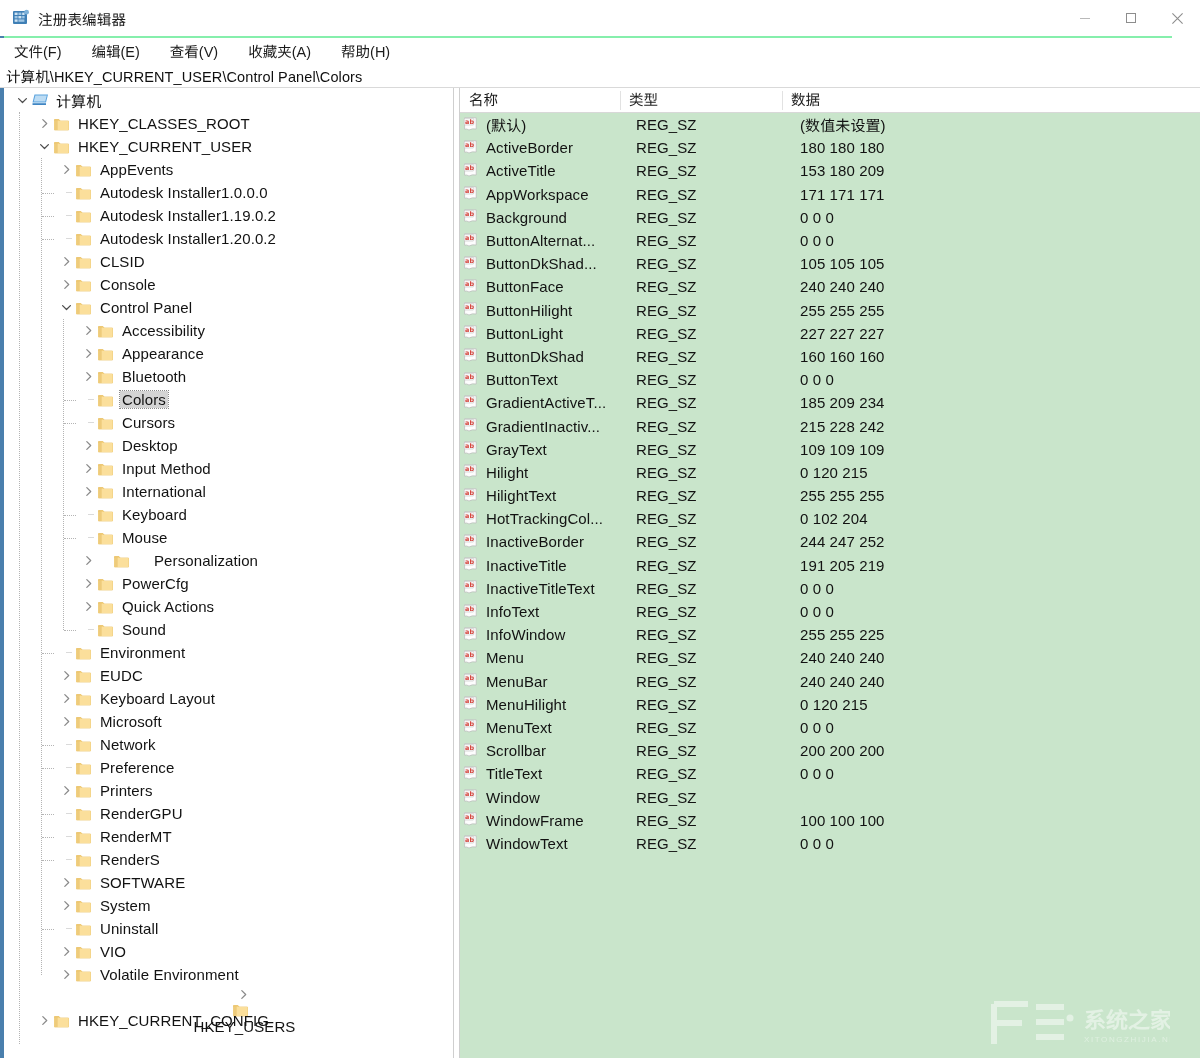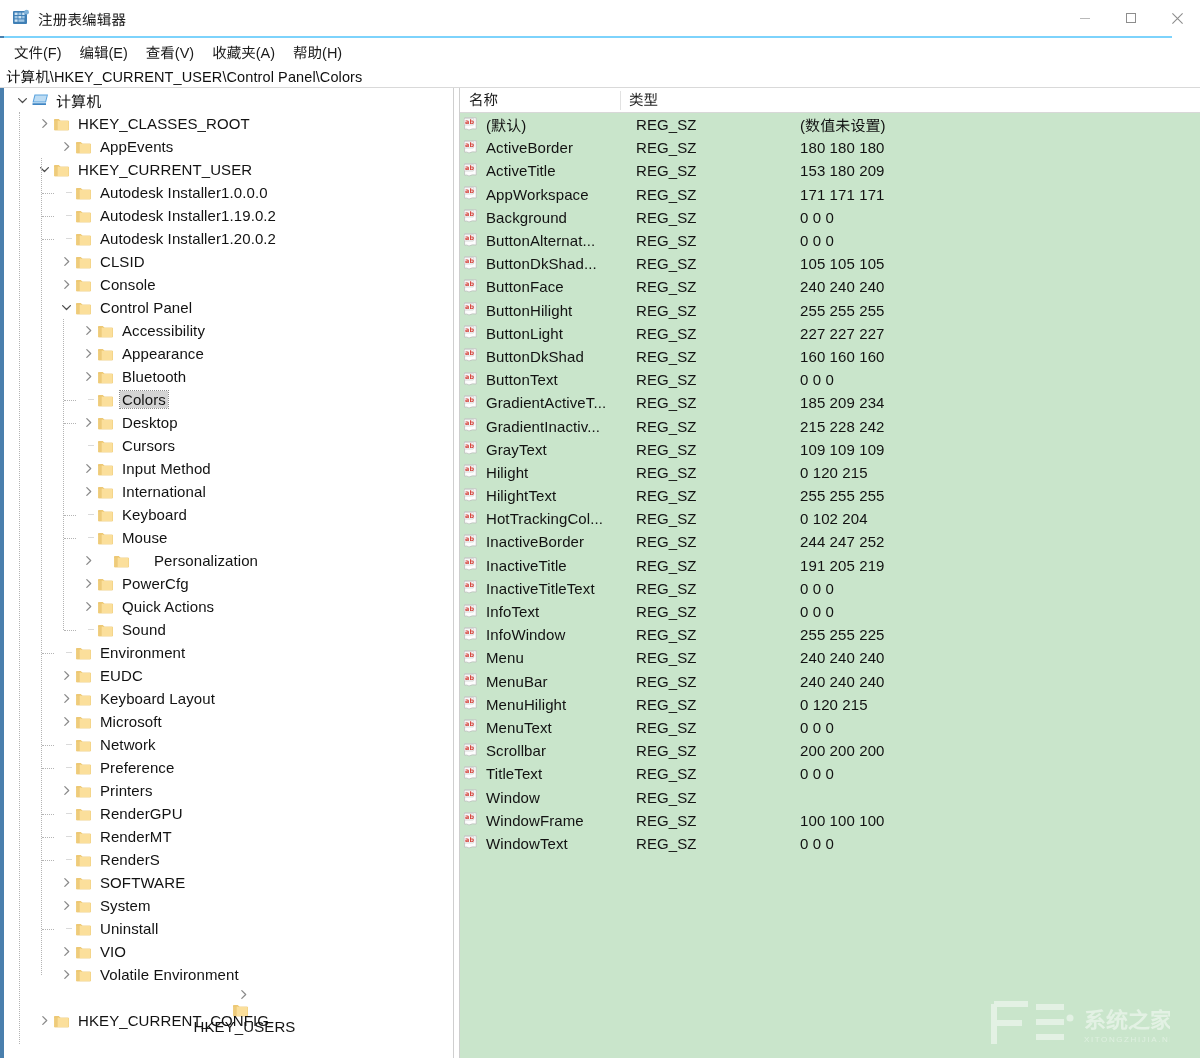--- a/index.html
+++ b/index.html
@@ -13,21 +13,21 @@
     height: 1058px;
     overflow: hidden;
     font-family: "Liberation Sans", "DejaVu Sans", sans-serif;
     -webkit-font-smoothing: antialiased;
   }
 
   #app {
     position: relative;
     width: 1172px;
     height: 1058px;
-    background: #7dd3fc;
+    background: #86efac;
     box-sizing: border-box;
   }
 
   
   .edge-stripe {
     position: absolute;
     left: 0;
     top: 0;
     width: 4px;
     height: 1058px;
@@ -86,24 +86,24 @@
   .wc-btn svg { display: block; }
 
   
   .menubar {
     position: absolute;
     left: 0;
     top: 38px;
     width: 1200px;
     height: 26px;
     display: flex;
-    align-items: center;
+    align-items: flex-start;
     padding-left: 8px;
     box-sizing: border-box;
-    gap: 6px;
+    gap: 18px;
     background: #ffffff;
   }
   .menu-item {
     font-size: 14.5px;
     color: #1b1b1b;
     padding: 2px 6px;
     white-space: nowrap;
     cursor: default;
   }
 
@@ -385,229 +385,229 @@
             </span>
             <span class="ficon">
               <svg width="15" height="14" viewBox="0 0 15 14">
                 <path d="M0.5 2.5 L5 2.5 L6.2 4 L14.5 4 L14.5 13 L0.5 13 Z" fill="#f6d27f" stroke="#e8bf5f" stroke-width="0.7"></path>
                 <path d="M0.5 4 L14.5 4 L14.5 13 L0.5 13 Z" fill="#fbdf9b"></path>
                 <rect x="0.5" y="2.5" width="3.2" height="10.5" fill="#e9c470" opacity="0.75"></rect>
               </svg>
             </span>
             <span class="tlabel">HKEY_CLASSES_ROOT</span>
           </div>
+          <div class="trow" style="padding-left: 32px;">
+            <span class="glyph">
+              <svg width="11" height="11" viewBox="0 0 11 11">
+                <path d="M1.6 3.6 L5.5 7.5 L9.4 3.6" fill="none" stroke="#4d4d4d" stroke-width="1.25" stroke-linecap="round" stroke-linejoin="round"></path>
+              </svg>
+            </span>
+            <span class="ficon">
+              <svg width="15" height="14" viewBox="0 0 15 14">
+                <path d="M0.5 2.5 L5 2.5 L6.2 4 L14.5 4 L14.5 13 L0.5 13 Z" fill="#f6d27f" stroke="#e8bf5f" stroke-width="0.7"></path>
+                <path d="M0.5 4 L14.5 4 L14.5 13 L0.5 13 Z" fill="#fbdf9b"></path>
+                <rect x="0.5" y="2.5" width="3.2" height="10.5" fill="#e9c470" opacity="0.75"></rect>
+              </svg>
+            </span>
+            <span class="tlabel">HKEY_CURRENT_USER</span>
+          </div>
           <div class="trow" style="padding-left: 54px;">
             <span class="glyph">
               <svg width="11" height="11" viewBox="0 0 11 11">
                 <path d="M3.8 1.6 L7.7 5.5 L3.8 9.4" fill="none" stroke="#8a8a8a" stroke-width="1.25" stroke-linecap="round" stroke-linejoin="round"></path>
               </svg>
             </span>
             <span class="ficon">
               <svg width="15" height="14" viewBox="0 0 15 14">
                 <path d="M0.5 2.5 L5 2.5 L6.2 4 L14.5 4 L14.5 13 L0.5 13 Z" fill="#f6d27f" stroke="#e8bf5f" stroke-width="0.7"></path>
                 <path d="M0.5 4 L14.5 4 L14.5 13 L0.5 13 Z" fill="#fbdf9b"></path>
                 <rect x="0.5" y="2.5" width="3.2" height="10.5" fill="#e9c470" opacity="0.75"></rect>
               </svg>
             </span>
             <span class="tlabel">AppEvents</span>
           </div>
-          <div class="trow" style="padding-left: 32px;">
+          <div class="trow" style="padding-left: 54px;">
+            <span class="glyph">
+              <svg width="11" height="11" viewBox="0 0 11 11">
+                <path d="M5.5 5.5 L10.5 5.5" stroke="#b4b4b4" stroke-width="1" stroke-dasharray="1 1"></path>
+              </svg>
+            </span>
+            <span class="ficon">
+              <svg width="15" height="14" viewBox="0 0 15 14">
+                <path d="M0.5 2.5 L5 2.5 L6.2 4 L14.5 4 L14.5 13 L0.5 13 Z" fill="#f6d27f" stroke="#e8bf5f" stroke-width="0.7"></path>
+                <path d="M0.5 4 L14.5 4 L14.5 13 L0.5 13 Z" fill="#fbdf9b"></path>
+                <rect x="0.5" y="2.5" width="3.2" height="10.5" fill="#e9c470" opacity="0.75"></rect>
+              </svg>
+            </span>
+            <span class="tlabel">Autodesk Installer1.0.0.0</span>
+          </div>
+          <div class="trow" style="padding-left: 54px;">
+            <span class="glyph">
+              <svg width="11" height="11" viewBox="0 0 11 11">
+                <path d="M5.5 5.5 L10.5 5.5" stroke="#b4b4b4" stroke-width="1" stroke-dasharray="1 1"></path>
+              </svg>
+            </span>
+            <span class="ficon">
+              <svg width="15" height="14" viewBox="0 0 15 14">
+                <path d="M0.5 2.5 L5 2.5 L6.2 4 L14.5 4 L14.5 13 L0.5 13 Z" fill="#f6d27f" stroke="#e8bf5f" stroke-width="0.7"></path>
+                <path d="M0.5 4 L14.5 4 L14.5 13 L0.5 13 Z" fill="#fbdf9b"></path>
+                <rect x="0.5" y="2.5" width="3.2" height="10.5" fill="#e9c470" opacity="0.75"></rect>
+              </svg>
+            </span>
+            <span class="tlabel">Autodesk Installer1.19.0.2</span>
+          </div>
+          <div class="trow" style="padding-left: 54px;">
+            <span class="glyph">
+              <svg width="11" height="11" viewBox="0 0 11 11">
+                <path d="M5.5 5.5 L10.5 5.5" stroke="#b4b4b4" stroke-width="1" stroke-dasharray="1 1"></path>
+              </svg>
+            </span>
+            <span class="ficon">
+              <svg width="15" height="14" viewBox="0 0 15 14">
+                <path d="M0.5 2.5 L5 2.5 L6.2 4 L14.5 4 L14.5 13 L0.5 13 Z" fill="#f6d27f" stroke="#e8bf5f" stroke-width="0.7"></path>
+                <path d="M0.5 4 L14.5 4 L14.5 13 L0.5 13 Z" fill="#fbdf9b"></path>
+                <rect x="0.5" y="2.5" width="3.2" height="10.5" fill="#e9c470" opacity="0.75"></rect>
+              </svg>
+            </span>
+            <span class="tlabel">Autodesk Installer1.20.0.2</span>
+          </div>
+          <div class="trow" style="padding-left: 54px;">
+            <span class="glyph">
+              <svg width="11" height="11" viewBox="0 0 11 11">
+                <path d="M3.8 1.6 L7.7 5.5 L3.8 9.4" fill="none" stroke="#8a8a8a" stroke-width="1.25" stroke-linecap="round" stroke-linejoin="round"></path>
+              </svg>
+            </span>
+            <span class="ficon">
+              <svg width="15" height="14" viewBox="0 0 15 14">
+                <path d="M0.5 2.5 L5 2.5 L6.2 4 L14.5 4 L14.5 13 L0.5 13 Z" fill="#f6d27f" stroke="#e8bf5f" stroke-width="0.7"></path>
+                <path d="M0.5 4 L14.5 4 L14.5 13 L0.5 13 Z" fill="#fbdf9b"></path>
+                <rect x="0.5" y="2.5" width="3.2" height="10.5" fill="#e9c470" opacity="0.75"></rect>
+              </svg>
+            </span>
+            <span class="tlabel">CLSID</span>
+          </div>
+          <div class="trow" style="padding-left: 54px;">
+            <span class="glyph">
+              <svg width="11" height="11" viewBox="0 0 11 11">
+                <path d="M3.8 1.6 L7.7 5.5 L3.8 9.4" fill="none" stroke="#8a8a8a" stroke-width="1.25" stroke-linecap="round" stroke-linejoin="round"></path>
+              </svg>
+            </span>
+            <span class="ficon">
+              <svg width="15" height="14" viewBox="0 0 15 14">
+                <path d="M0.5 2.5 L5 2.5 L6.2 4 L14.5 4 L14.5 13 L0.5 13 Z" fill="#f6d27f" stroke="#e8bf5f" stroke-width="0.7"></path>
+                <path d="M0.5 4 L14.5 4 L14.5 13 L0.5 13 Z" fill="#fbdf9b"></path>
+                <rect x="0.5" y="2.5" width="3.2" height="10.5" fill="#e9c470" opacity="0.75"></rect>
+              </svg>
+            </span>
+            <span class="tlabel">Console</span>
+          </div>
+          <div class="trow" style="padding-left: 54px;">
             <span class="glyph">
               <svg width="11" height="11" viewBox="0 0 11 11">
                 <path d="M1.6 3.6 L5.5 7.5 L9.4 3.6" fill="none" stroke="#4d4d4d" stroke-width="1.25" stroke-linecap="round" stroke-linejoin="round"></path>
               </svg>
             </span>
             <span class="ficon">
               <svg width="15" height="14" viewBox="0 0 15 14">
                 <path d="M0.5 2.5 L5 2.5 L6.2 4 L14.5 4 L14.5 13 L0.5 13 Z" fill="#f6d27f" stroke="#e8bf5f" stroke-width="0.7"></path>
                 <path d="M0.5 4 L14.5 4 L14.5 13 L0.5 13 Z" fill="#fbdf9b"></path>
                 <rect x="0.5" y="2.5" width="3.2" height="10.5" fill="#e9c470" opacity="0.75"></rect>
               </svg>
             </span>
-            <span class="tlabel">HKEY_CURRENT_USER</span>
-          </div>
-          <div class="trow" style="padding-left: 54px;">
+            <span class="tlabel">Control Panel</span>
+          </div>
+          <div class="trow" style="padding-left: 76px;">
+            <span class="glyph">
+              <svg width="11" height="11" viewBox="0 0 11 11">
+                <path d="M3.8 1.6 L7.7 5.5 L3.8 9.4" fill="none" stroke="#8a8a8a" stroke-width="1.25" stroke-linecap="round" stroke-linejoin="round"></path>
+              </svg>
+            </span>
+            <span class="ficon">
+              <svg width="15" height="14" viewBox="0 0 15 14">
+                <path d="M0.5 2.5 L5 2.5 L6.2 4 L14.5 4 L14.5 13 L0.5 13 Z" fill="#f6d27f" stroke="#e8bf5f" stroke-width="0.7"></path>
+                <path d="M0.5 4 L14.5 4 L14.5 13 L0.5 13 Z" fill="#fbdf9b"></path>
+                <rect x="0.5" y="2.5" width="3.2" height="10.5" fill="#e9c470" opacity="0.75"></rect>
+              </svg>
+            </span>
+            <span class="tlabel">Accessibility</span>
+          </div>
+          <div class="trow" style="padding-left: 76px;">
+            <span class="glyph">
+              <svg width="11" height="11" viewBox="0 0 11 11">
+                <path d="M3.8 1.6 L7.7 5.5 L3.8 9.4" fill="none" stroke="#8a8a8a" stroke-width="1.25" stroke-linecap="round" stroke-linejoin="round"></path>
+              </svg>
+            </span>
+            <span class="ficon">
+              <svg width="15" height="14" viewBox="0 0 15 14">
+                <path d="M0.5 2.5 L5 2.5 L6.2 4 L14.5 4 L14.5 13 L0.5 13 Z" fill="#f6d27f" stroke="#e8bf5f" stroke-width="0.7"></path>
+                <path d="M0.5 4 L14.5 4 L14.5 13 L0.5 13 Z" fill="#fbdf9b"></path>
+                <rect x="0.5" y="2.5" width="3.2" height="10.5" fill="#e9c470" opacity="0.75"></rect>
+              </svg>
+            </span>
+            <span class="tlabel">Appearance</span>
+          </div>
+          <div class="trow" style="padding-left: 76px;">
+            <span class="glyph">
+              <svg width="11" height="11" viewBox="0 0 11 11">
+                <path d="M3.8 1.6 L7.7 5.5 L3.8 9.4" fill="none" stroke="#8a8a8a" stroke-width="1.25" stroke-linecap="round" stroke-linejoin="round"></path>
+              </svg>
+            </span>
+            <span class="ficon">
+              <svg width="15" height="14" viewBox="0 0 15 14">
+                <path d="M0.5 2.5 L5 2.5 L6.2 4 L14.5 4 L14.5 13 L0.5 13 Z" fill="#f6d27f" stroke="#e8bf5f" stroke-width="0.7"></path>
+                <path d="M0.5 4 L14.5 4 L14.5 13 L0.5 13 Z" fill="#fbdf9b"></path>
+                <rect x="0.5" y="2.5" width="3.2" height="10.5" fill="#e9c470" opacity="0.75"></rect>
+              </svg>
+            </span>
+            <span class="tlabel">Bluetooth</span>
+          </div>
+          <div class="trow selected" style="padding-left: 76px;">
             <span class="glyph">
               <svg width="11" height="11" viewBox="0 0 11 11">
                 <path d="M5.5 5.5 L10.5 5.5" stroke="#b4b4b4" stroke-width="1" stroke-dasharray="1 1"></path>
               </svg>
             </span>
             <span class="ficon">
               <svg width="15" height="14" viewBox="0 0 15 14">
                 <path d="M0.5 2.5 L5 2.5 L6.2 4 L14.5 4 L14.5 13 L0.5 13 Z" fill="#f6d27f" stroke="#e8bf5f" stroke-width="0.7"></path>
                 <path d="M0.5 4 L14.5 4 L14.5 13 L0.5 13 Z" fill="#fbdf9b"></path>
                 <rect x="0.5" y="2.5" width="3.2" height="10.5" fill="#e9c470" opacity="0.75"></rect>
               </svg>
             </span>
-            <span class="tlabel">Autodesk Installer1.0.0.0</span>
-          </div>
-          <div class="trow" style="padding-left: 54px;">
+            <span class="tlabel">Colors</span>
+          </div>
+          <div class="trow" style="padding-left: 76px;">
             <span class="glyph">
               <svg width="11" height="11" viewBox="0 0 11 11">
                 <path d="M5.5 5.5 L10.5 5.5" stroke="#b4b4b4" stroke-width="1" stroke-dasharray="1 1"></path>
               </svg>
             </span>
             <span class="ficon">
               <svg width="15" height="14" viewBox="0 0 15 14">
                 <path d="M0.5 2.5 L5 2.5 L6.2 4 L14.5 4 L14.5 13 L0.5 13 Z" fill="#f6d27f" stroke="#e8bf5f" stroke-width="0.7"></path>
                 <path d="M0.5 4 L14.5 4 L14.5 13 L0.5 13 Z" fill="#fbdf9b"></path>
                 <rect x="0.5" y="2.5" width="3.2" height="10.5" fill="#e9c470" opacity="0.75"></rect>
               </svg>
             </span>
-            <span class="tlabel">Autodesk Installer1.19.0.2</span>
-          </div>
-          <div class="trow" style="padding-left: 54px;">
-            <span class="glyph">
-              <svg width="11" height="11" viewBox="0 0 11 11">
-                <path d="M5.5 5.5 L10.5 5.5" stroke="#b4b4b4" stroke-width="1" stroke-dasharray="1 1"></path>
-              </svg>
-            </span>
-            <span class="ficon">
-              <svg width="15" height="14" viewBox="0 0 15 14">
-                <path d="M0.5 2.5 L5 2.5 L6.2 4 L14.5 4 L14.5 13 L0.5 13 Z" fill="#f6d27f" stroke="#e8bf5f" stroke-width="0.7"></path>
-                <path d="M0.5 4 L14.5 4 L14.5 13 L0.5 13 Z" fill="#fbdf9b"></path>
-                <rect x="0.5" y="2.5" width="3.2" height="10.5" fill="#e9c470" opacity="0.75"></rect>
-              </svg>
-            </span>
-            <span class="tlabel">Autodesk Installer1.20.0.2</span>
-          </div>
-          <div class="trow" style="padding-left: 54px;">
-            <span class="glyph">
-              <svg width="11" height="11" viewBox="0 0 11 11">
-                <path d="M3.8 1.6 L7.7 5.5 L3.8 9.4" fill="none" stroke="#8a8a8a" stroke-width="1.25" stroke-linecap="round" stroke-linejoin="round"></path>
-              </svg>
-            </span>
-            <span class="ficon">
-              <svg width="15" height="14" viewBox="0 0 15 14">
-                <path d="M0.5 2.5 L5 2.5 L6.2 4 L14.5 4 L14.5 13 L0.5 13 Z" fill="#f6d27f" stroke="#e8bf5f" stroke-width="0.7"></path>
-                <path d="M0.5 4 L14.5 4 L14.5 13 L0.5 13 Z" fill="#fbdf9b"></path>
-                <rect x="0.5" y="2.5" width="3.2" height="10.5" fill="#e9c470" opacity="0.75"></rect>
-              </svg>
-            </span>
-            <span class="tlabel">CLSID</span>
-          </div>
-          <div class="trow" style="padding-left: 54px;">
-            <span class="glyph">
-              <svg width="11" height="11" viewBox="0 0 11 11">
-                <path d="M3.8 1.6 L7.7 5.5 L3.8 9.4" fill="none" stroke="#8a8a8a" stroke-width="1.25" stroke-linecap="round" stroke-linejoin="round"></path>
-              </svg>
-            </span>
-            <span class="ficon">
-              <svg width="15" height="14" viewBox="0 0 15 14">
-                <path d="M0.5 2.5 L5 2.5 L6.2 4 L14.5 4 L14.5 13 L0.5 13 Z" fill="#f6d27f" stroke="#e8bf5f" stroke-width="0.7"></path>
-                <path d="M0.5 4 L14.5 4 L14.5 13 L0.5 13 Z" fill="#fbdf9b"></path>
-                <rect x="0.5" y="2.5" width="3.2" height="10.5" fill="#e9c470" opacity="0.75"></rect>
-              </svg>
-            </span>
-            <span class="tlabel">Console</span>
-          </div>
-          <div class="trow" style="padding-left: 54px;">
-            <span class="glyph">
-              <svg width="11" height="11" viewBox="0 0 11 11">
-                <path d="M1.6 3.6 L5.5 7.5 L9.4 3.6" fill="none" stroke="#4d4d4d" stroke-width="1.25" stroke-linecap="round" stroke-linejoin="round"></path>
-              </svg>
-            </span>
-            <span class="ficon">
-              <svg width="15" height="14" viewBox="0 0 15 14">
-                <path d="M0.5 2.5 L5 2.5 L6.2 4 L14.5 4 L14.5 13 L0.5 13 Z" fill="#f6d27f" stroke="#e8bf5f" stroke-width="0.7"></path>
-                <path d="M0.5 4 L14.5 4 L14.5 13 L0.5 13 Z" fill="#fbdf9b"></path>
-                <rect x="0.5" y="2.5" width="3.2" height="10.5" fill="#e9c470" opacity="0.75"></rect>
-              </svg>
-            </span>
-            <span class="tlabel">Control Panel</span>
+            <span class="tlabel">Cursors</span>
           </div>
           <div class="trow" style="padding-left: 76px;">
             <span class="glyph">
               <svg width="11" height="11" viewBox="0 0 11 11">
                 <path d="M3.8 1.6 L7.7 5.5 L3.8 9.4" fill="none" stroke="#8a8a8a" stroke-width="1.25" stroke-linecap="round" stroke-linejoin="round"></path>
               </svg>
             </span>
             <span class="ficon">
               <svg width="15" height="14" viewBox="0 0 15 14">
                 <path d="M0.5 2.5 L5 2.5 L6.2 4 L14.5 4 L14.5 13 L0.5 13 Z" fill="#f6d27f" stroke="#e8bf5f" stroke-width="0.7"></path>
                 <path d="M0.5 4 L14.5 4 L14.5 13 L0.5 13 Z" fill="#fbdf9b"></path>
                 <rect x="0.5" y="2.5" width="3.2" height="10.5" fill="#e9c470" opacity="0.75"></rect>
               </svg>
             </span>
-            <span class="tlabel">Accessibility</span>
-          </div>
-          <div class="trow" style="padding-left: 76px;">
-            <span class="glyph">
-              <svg width="11" height="11" viewBox="0 0 11 11">
-                <path d="M3.8 1.6 L7.7 5.5 L3.8 9.4" fill="none" stroke="#8a8a8a" stroke-width="1.25" stroke-linecap="round" stroke-linejoin="round"></path>
-              </svg>
-            </span>
-            <span class="ficon">
-              <svg width="15" height="14" viewBox="0 0 15 14">
-                <path d="M0.5 2.5 L5 2.5 L6.2 4 L14.5 4 L14.5 13 L0.5 13 Z" fill="#f6d27f" stroke="#e8bf5f" stroke-width="0.7"></path>
-                <path d="M0.5 4 L14.5 4 L14.5 13 L0.5 13 Z" fill="#fbdf9b"></path>
-                <rect x="0.5" y="2.5" width="3.2" height="10.5" fill="#e9c470" opacity="0.75"></rect>
-              </svg>
-            </span>
-            <span class="tlabel">Appearance</span>
-          </div>
-          <div class="trow" style="padding-left: 76px;">
-            <span class="glyph">
-              <svg width="11" height="11" viewBox="0 0 11 11">
-                <path d="M3.8 1.6 L7.7 5.5 L3.8 9.4" fill="none" stroke="#8a8a8a" stroke-width="1.25" stroke-linecap="round" stroke-linejoin="round"></path>
-              </svg>
-            </span>
-            <span class="ficon">
-              <svg width="15" height="14" viewBox="0 0 15 14">
-                <path d="M0.5 2.5 L5 2.5 L6.2 4 L14.5 4 L14.5 13 L0.5 13 Z" fill="#f6d27f" stroke="#e8bf5f" stroke-width="0.7"></path>
-                <path d="M0.5 4 L14.5 4 L14.5 13 L0.5 13 Z" fill="#fbdf9b"></path>
-                <rect x="0.5" y="2.5" width="3.2" height="10.5" fill="#e9c470" opacity="0.75"></rect>
-              </svg>
-            </span>
-            <span class="tlabel">Bluetooth</span>
-          </div>
-          <div class="trow selected" style="padding-left: 76px;">
-            <span class="glyph">
-              <svg width="11" height="11" viewBox="0 0 11 11">
-                <path d="M5.5 5.5 L10.5 5.5" stroke="#b4b4b4" stroke-width="1" stroke-dasharray="1 1"></path>
-              </svg>
-            </span>
-            <span class="ficon">
-              <svg width="15" height="14" viewBox="0 0 15 14">
-                <path d="M0.5 2.5 L5 2.5 L6.2 4 L14.5 4 L14.5 13 L0.5 13 Z" fill="#f6d27f" stroke="#e8bf5f" stroke-width="0.7"></path>
-                <path d="M0.5 4 L14.5 4 L14.5 13 L0.5 13 Z" fill="#fbdf9b"></path>
-                <rect x="0.5" y="2.5" width="3.2" height="10.5" fill="#e9c470" opacity="0.75"></rect>
-              </svg>
-            </span>
-            <span class="tlabel">Colors</span>
-          </div>
-          <div class="trow" style="padding-left: 76px;">
-            <span class="glyph">
-              <svg width="11" height="11" viewBox="0 0 11 11">
-                <path d="M3.8 1.6 L7.7 5.5 L3.8 9.4" fill="none" stroke="#8a8a8a" stroke-width="1.25" stroke-linecap="round" stroke-linejoin="round"></path>
-              </svg>
-            </span>
-            <span class="ficon">
-              <svg width="15" height="14" viewBox="0 0 15 14">
-                <path d="M0.5 2.5 L5 2.5 L6.2 4 L14.5 4 L14.5 13 L0.5 13 Z" fill="#f6d27f" stroke="#e8bf5f" stroke-width="0.7"></path>
-                <path d="M0.5 4 L14.5 4 L14.5 13 L0.5 13 Z" fill="#fbdf9b"></path>
-                <rect x="0.5" y="2.5" width="3.2" height="10.5" fill="#e9c470" opacity="0.75"></rect>
-              </svg>
-            </span>
             <span class="tlabel">Desktop</span>
-          </div>
-          <div class="trow" style="padding-left: 76px;">
-            <span class="glyph">
-              <svg width="11" height="11" viewBox="0 0 11 11">
-                <path d="M5.5 5.5 L10.5 5.5" stroke="#b4b4b4" stroke-width="1" stroke-dasharray="1 1"></path>
-              </svg>
-            </span>
-            <span class="ficon">
-              <svg width="15" height="14" viewBox="0 0 15 14">
-                <path d="M0.5 2.5 L5 2.5 L6.2 4 L14.5 4 L14.5 13 L0.5 13 Z" fill="#f6d27f" stroke="#e8bf5f" stroke-width="0.7"></path>
-                <path d="M0.5 4 L14.5 4 L14.5 13 L0.5 13 Z" fill="#fbdf9b"></path>
-                <rect x="0.5" y="2.5" width="3.2" height="10.5" fill="#e9c470" opacity="0.75"></rect>
-              </svg>
-            </span>
-            <span class="tlabel">Cursors</span>
           </div>
           <div class="trow" style="padding-left: 76px;">
             <span class="glyph">
               <svg width="11" height="11" viewBox="0 0 11 11">
                 <path d="M3.8 1.6 L7.7 5.5 L3.8 9.4" fill="none" stroke="#8a8a8a" stroke-width="1.25" stroke-linecap="round" stroke-linejoin="round"></path>
               </svg>
             </span>
             <span class="ficon">
               <svg width="15" height="14" viewBox="0 0 15 14">
                 <path d="M0.5 2.5 L5 2.5 L6.2 4 L14.5 4 L14.5 13 L0.5 13 Z" fill="#f6d27f" stroke="#e8bf5f" stroke-width="0.7"></path>
@@ -997,20 +997,21 @@
           <div class="guide-h" style="left: 38px; top: 841px; width: 12px;"></div>
         </div>
     </div>
 
     <div class="splitter"></div>
 
     <div class="listpane">
       <div class="listheader">
         <div class="lh-cell lh-name">名称</div>
         <div class="lh-cell lh-type">类型</div>
+        <div class="lh-cell lh-data">数据</div>
       </div>
       <div class="listrows" id="list-root">
           <div class="lrow">
             <div class="lcell c-name">
               <span class="ab-icon">
                 <svg width="17" height="15" viewBox="0 0 17 15">
                   <path d="M1.6 0.8 L13.2 0.8 L13.2 12 Q9 11.2 6 13 Q3.5 11.4 1.6 12.2 Z" fill="#fdfdfd" stroke="#b9b9b9" stroke-width="0.7"></path>
                   <rect x="1.2" y="1.4" width="9.6" height="6.6" rx="1" fill="#f7f7f7" stroke="#c3c3c3" stroke-width="0.6"></rect>
                   <text x="2.1" y="6.9" font-family="'DejaVu Sans', sans-serif" font-size="6.4" font-weight="bold" fill="#d4443c">ab</text>
                 </svg>

